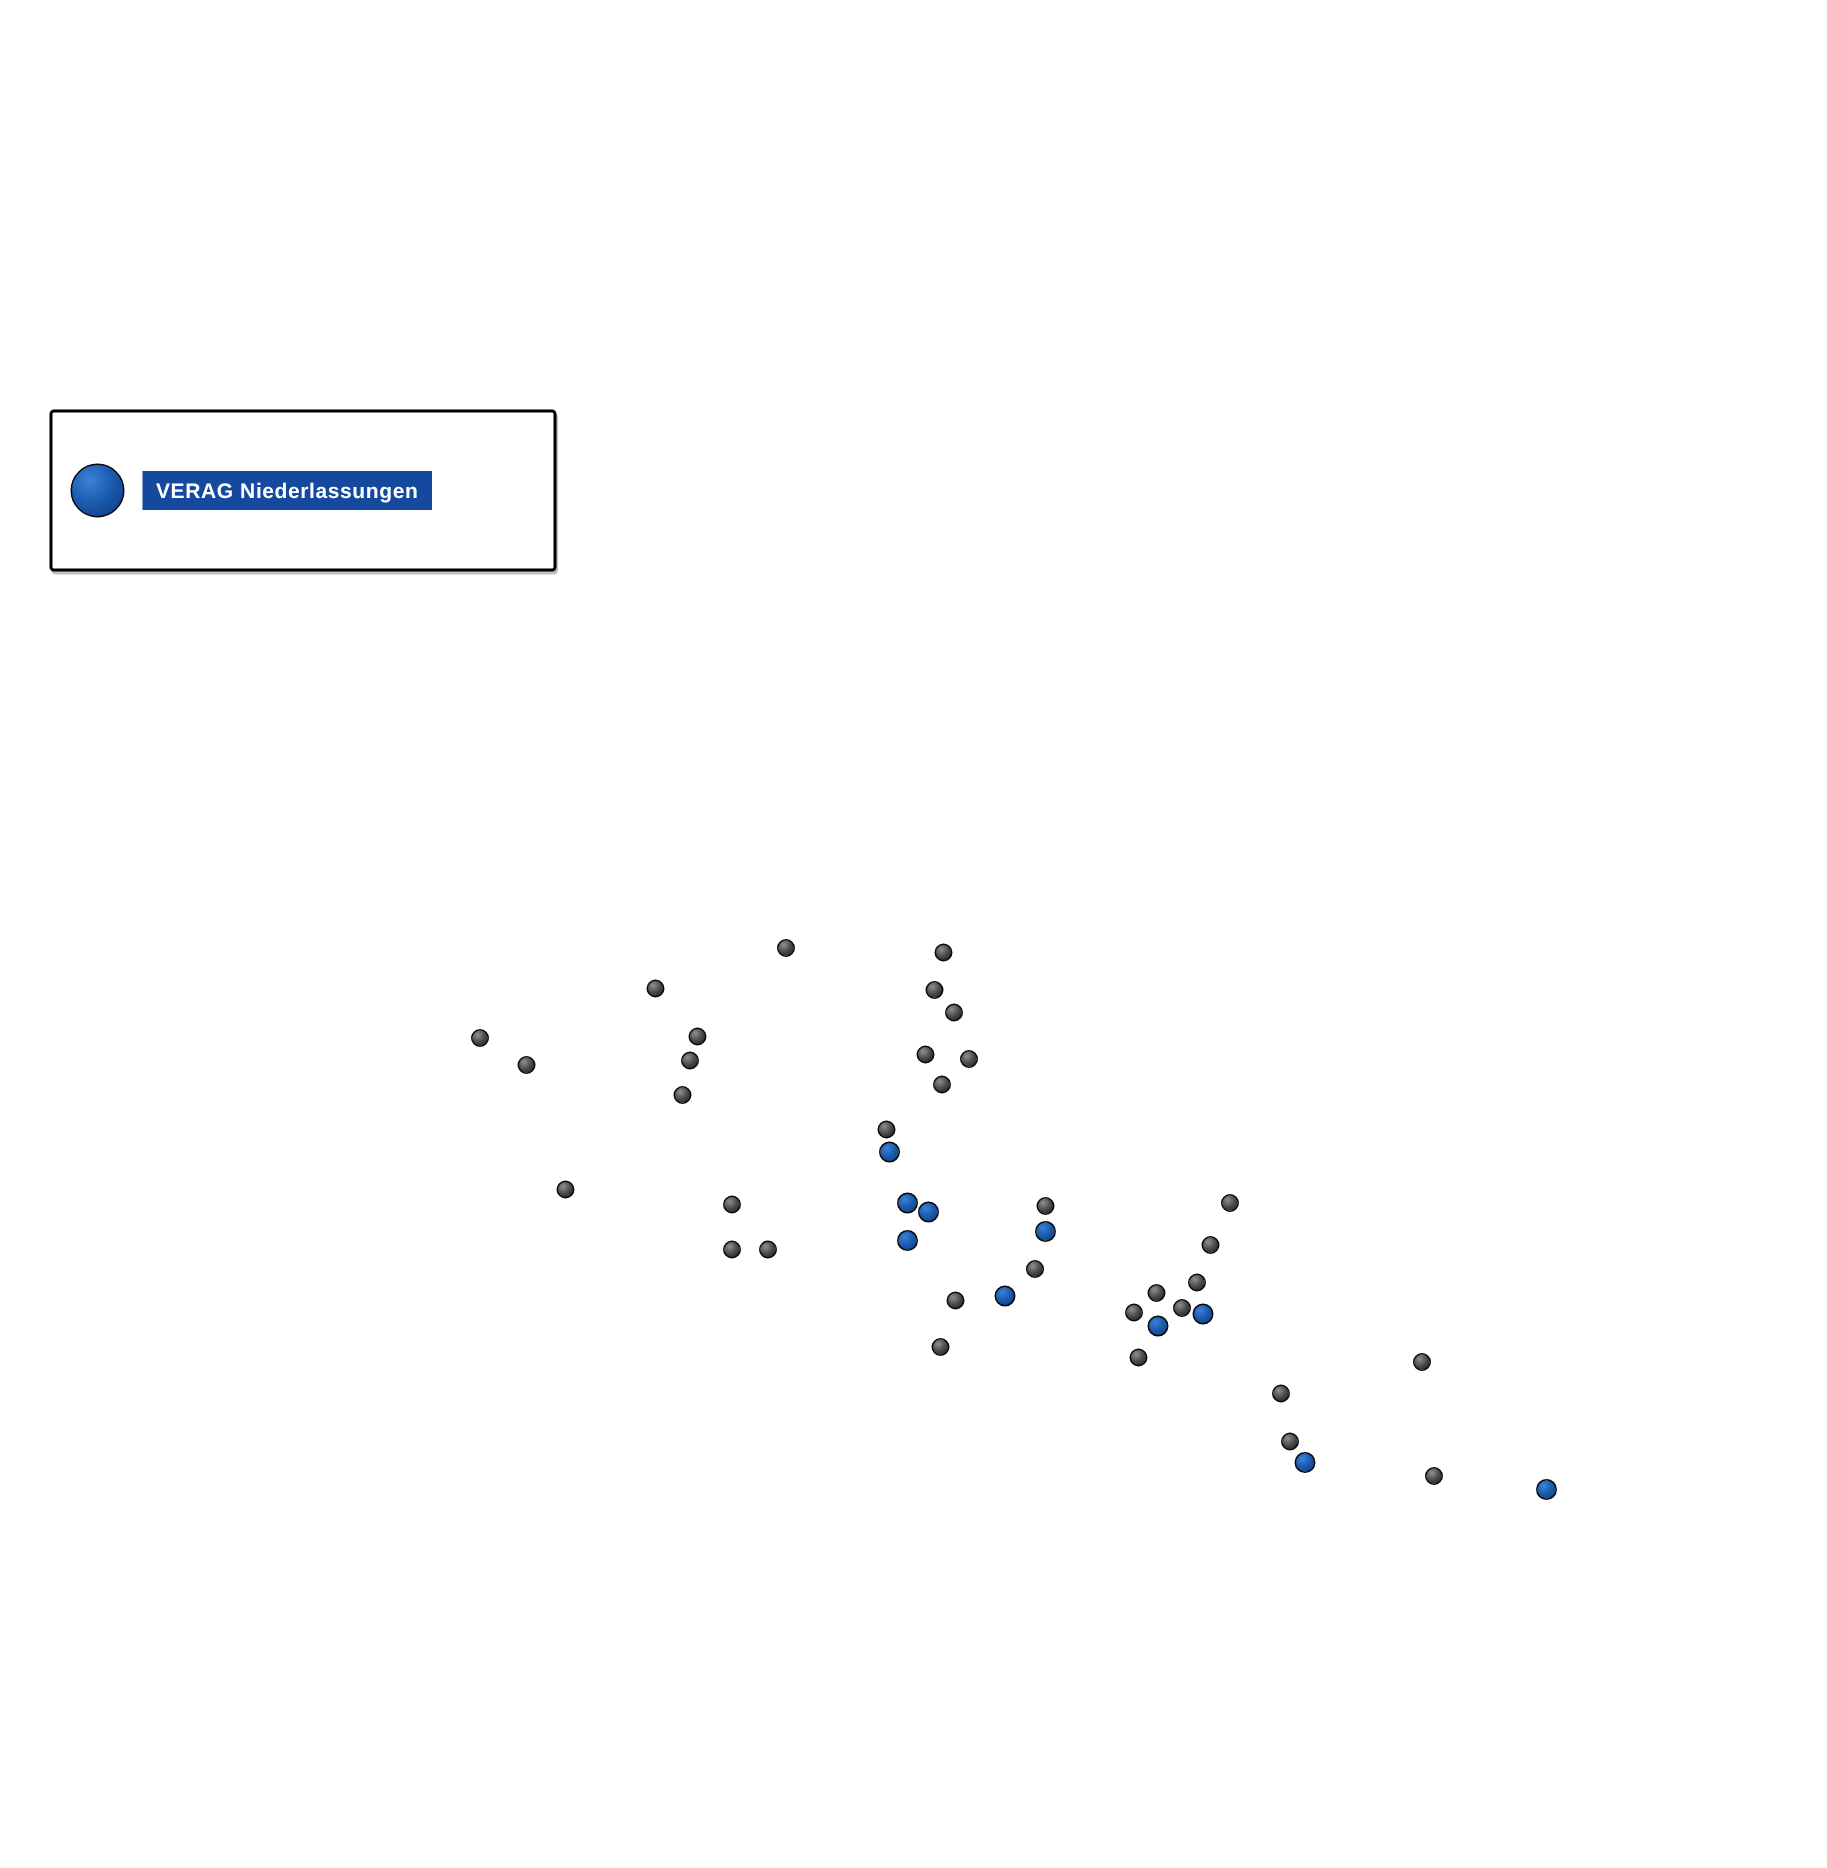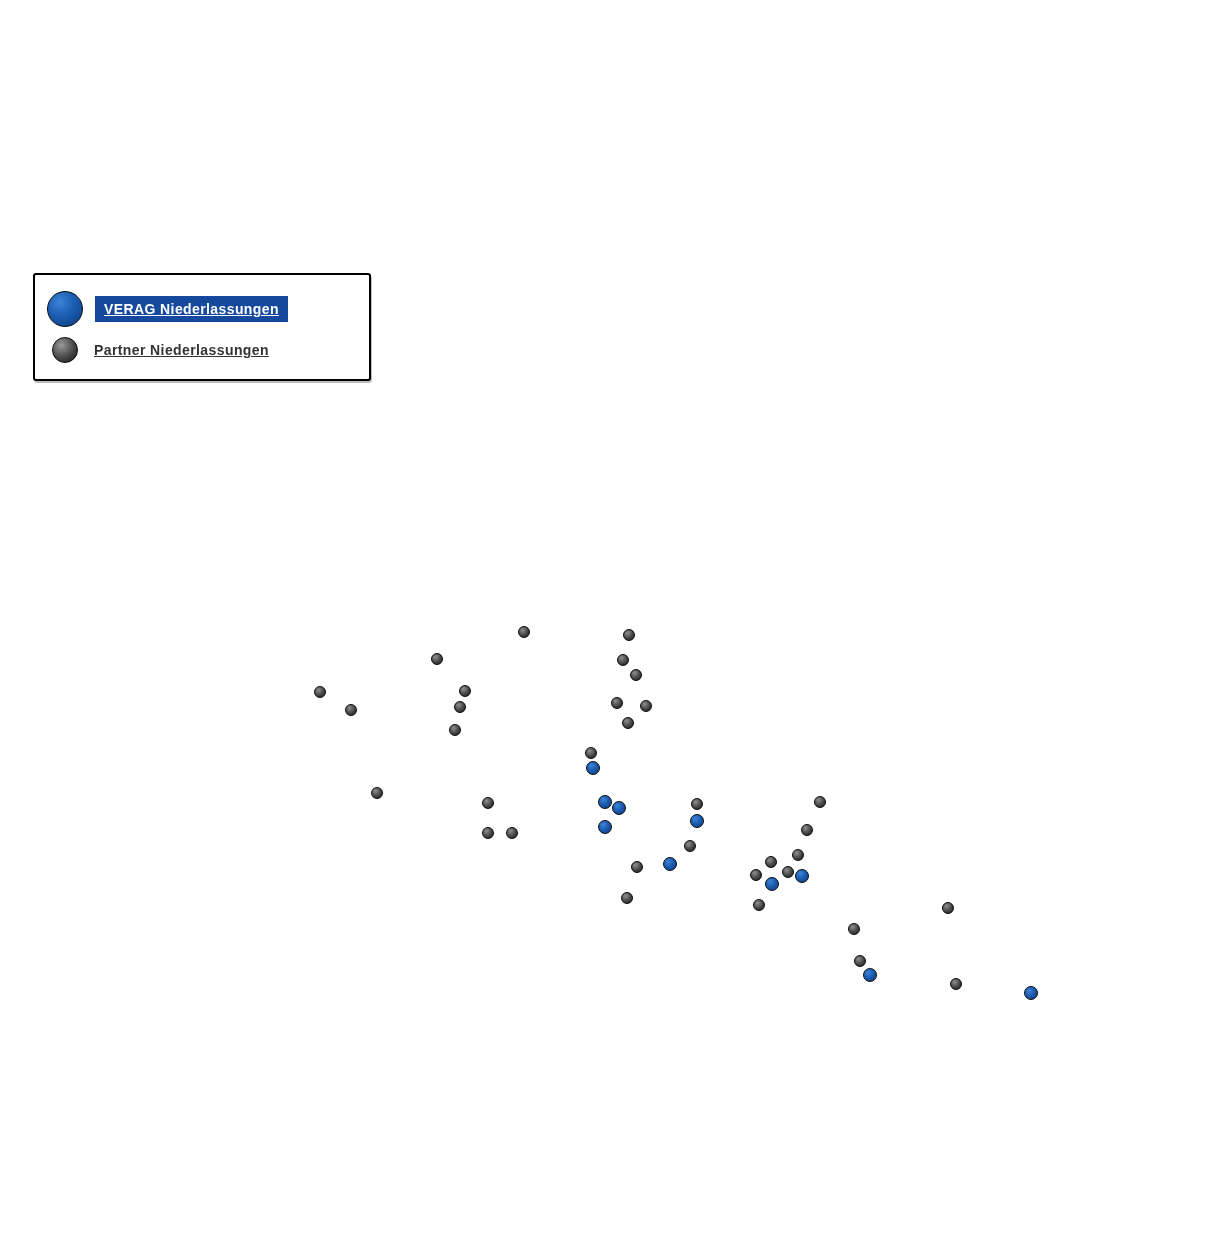--- a/index.html
+++ b/index.html
@@ -50,21 +50,20 @@
     width: 26px;
     height: 26px;
     margin-left: 5px;
     background: radial-gradient(circle at 35% 30%, #9a9a9a 0%, #4d4d4d 50%, #161616 100%);
   }
   .legend-label {
     font-size: 14px;
     font-weight: bold;
     letter-spacing: 0.4px;
     white-space: nowrap;
-    text-decoration: underline;
   }
   .legend-label.verag-label {
     background: #15499e;
     color: #ffffff;
     padding: 5px 9px;
   }
   .legend-label.partner-label {
     color: #333333;
     padding-left: 4px;
   }
@@ -141,19 +140,15 @@
       <div class="marker verag" style="left: 870px; top: 975px;"></div>
       <div class="marker partner" style="left: 956px; top: 984px;"></div>
       <div class="marker verag" style="left: 1031px; top: 993px;"></div>
     </div>
 
   <div class="legend">
     <div class="legend-row">
       <span class="legend-dot verag"></span>
       <span class="legend-label verag-label">VERAG Niederlassungen</span>
     </div>
-    <div class="legend-row">
-      <span class="legend-dot partner"></span>
-      <span class="legend-label partner-label">Partner Niederlassungen</span>
-    </div>
   </div>
 
 </div>
 
 </body></html>

